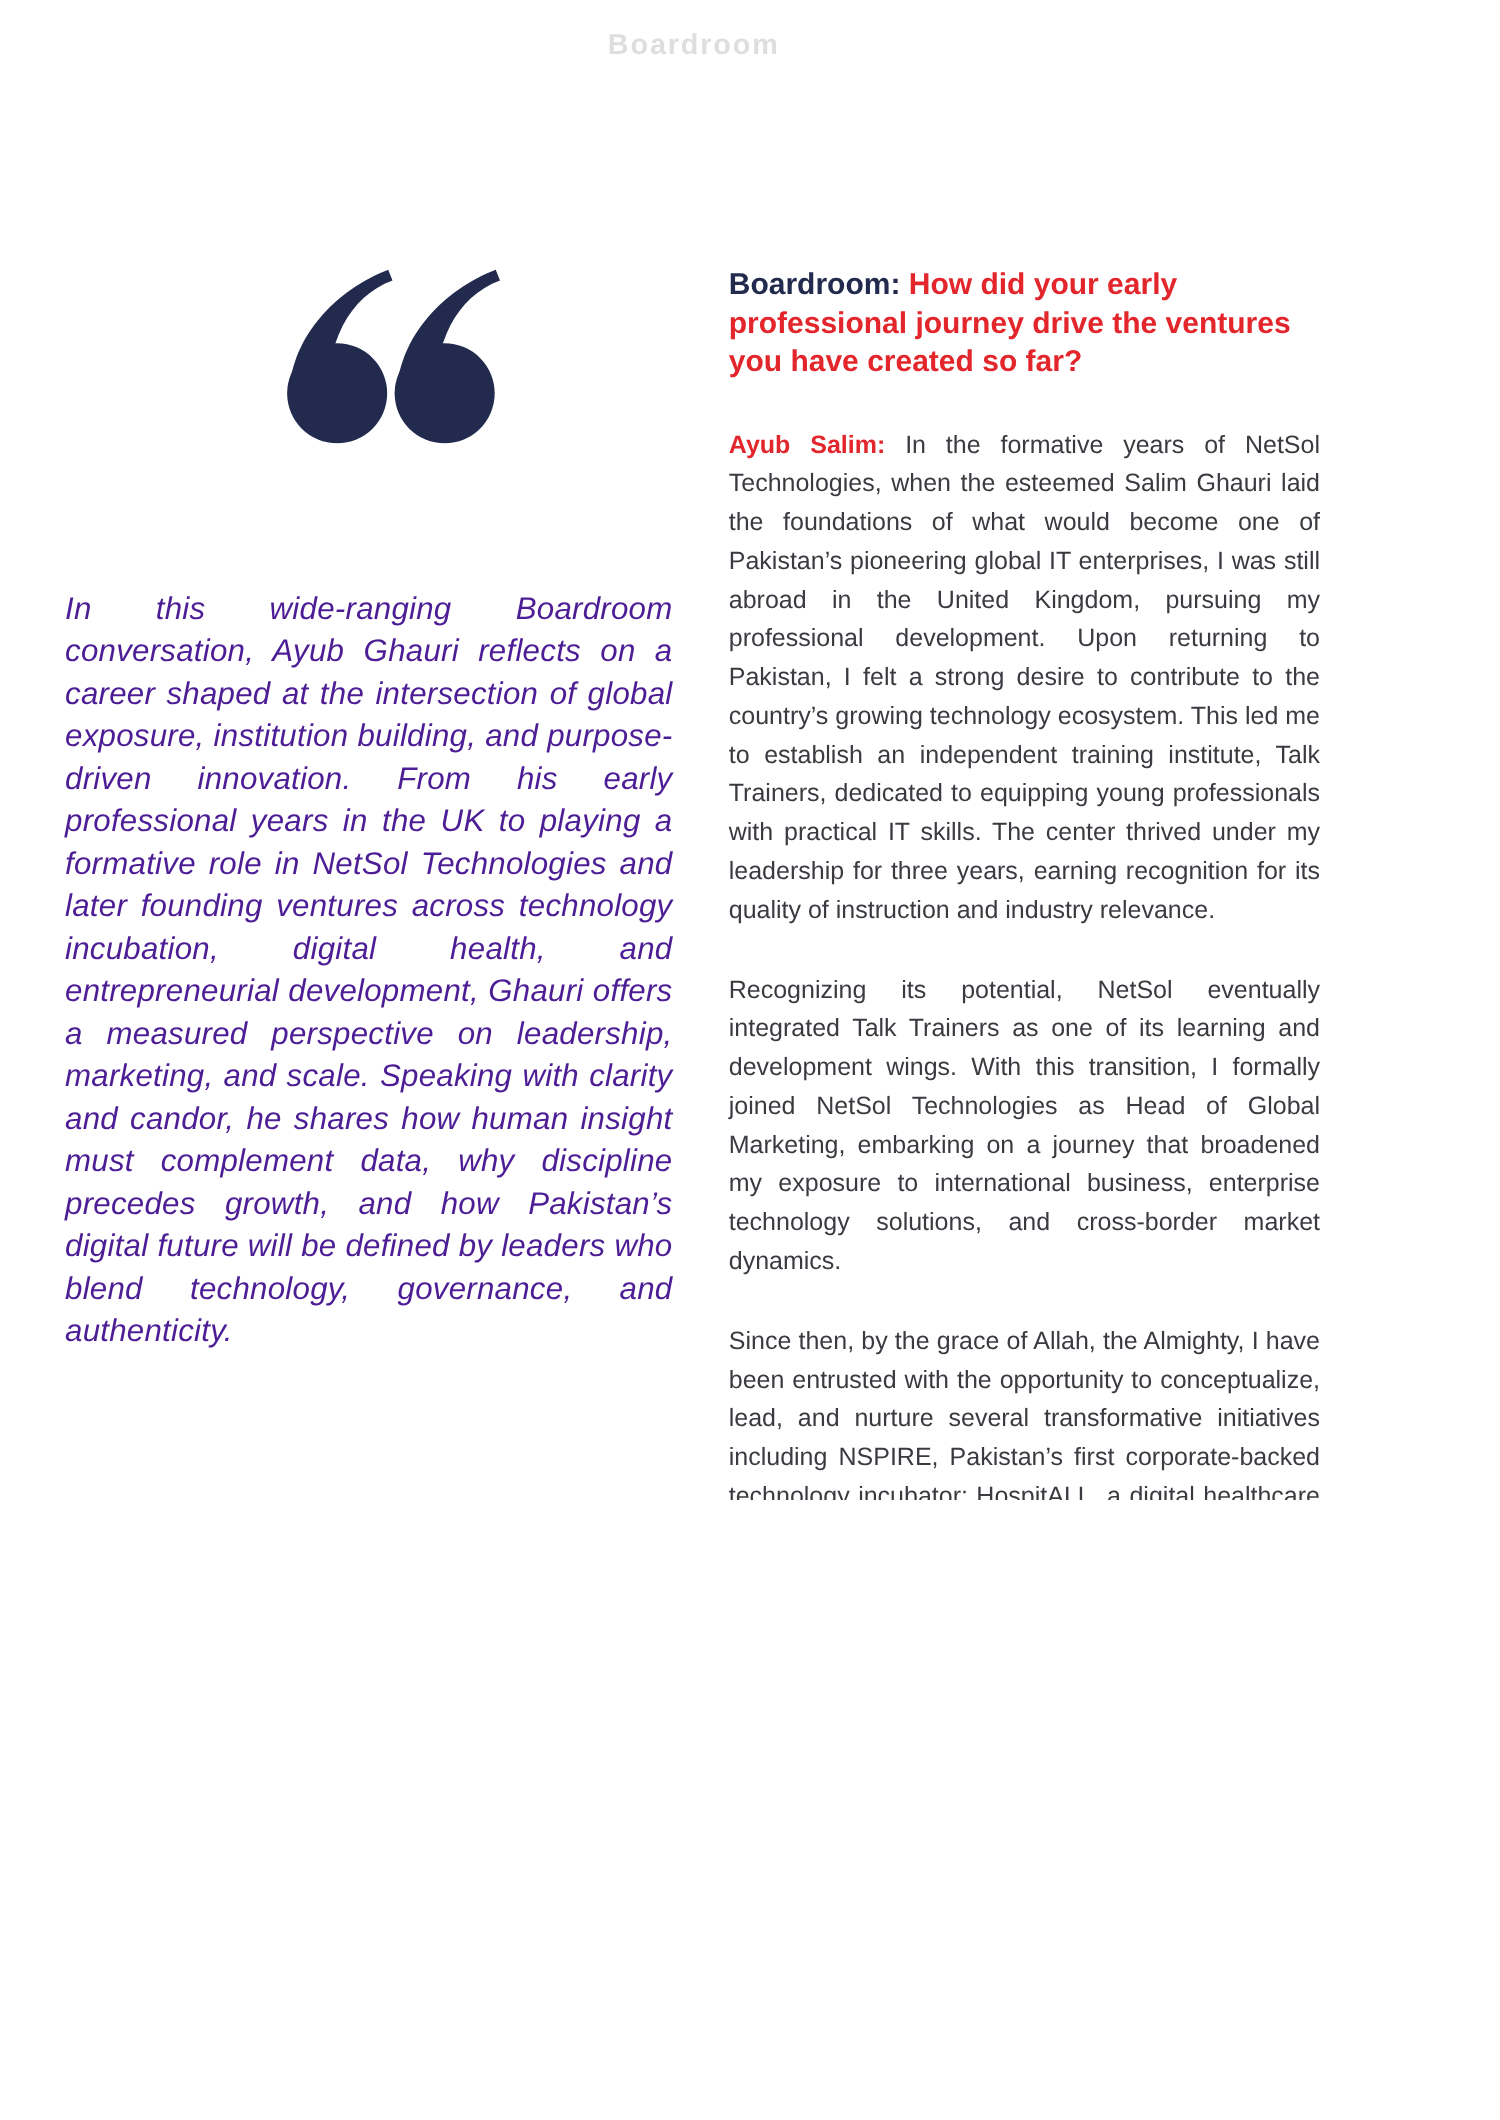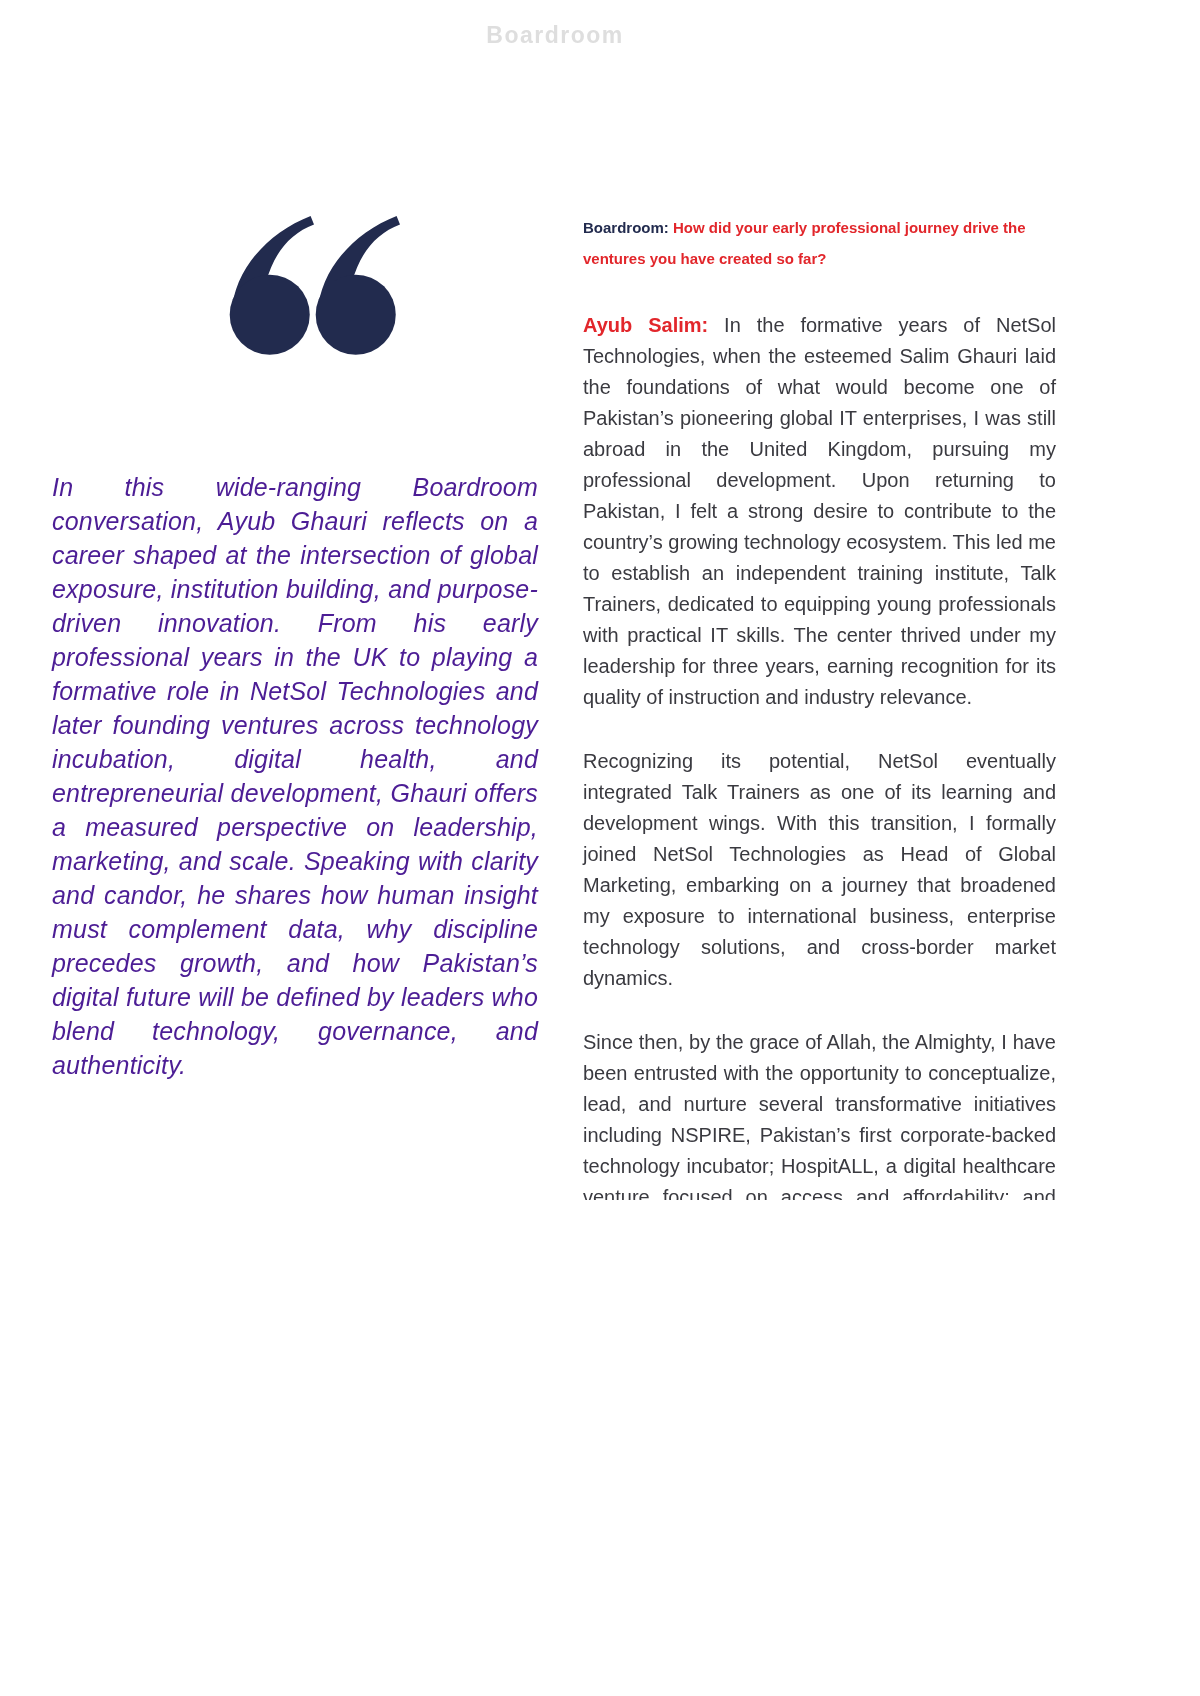--- a/index.html
+++ b/index.html
@@ -39,21 +39,21 @@
   
   .right-col {
     position:absolute; left:583px; top:212px; width:473px;
     color:#3a3a40;
     font-size:20px; line-height:31px;
     text-align:justify;
   }
   .question {
     margin:0 0 36px 0;
     font-weight:bold;
-    font-size:15px; line-height:31px;
+    font-size:24px; line-height:31px;
     text-align:left;
   }
   .q-speaker { color:#222b4e; }
   .q-text   { color:#e2262b; }
   .answer-p { margin:0 0 33px 0; }
   .answer-p:last-child { margin-bottom:0; }
   .a-speaker { color:#e2262b; font-weight:bold; }
   
   .footer-bar {
     position:absolute; left:0; top:1639px;

